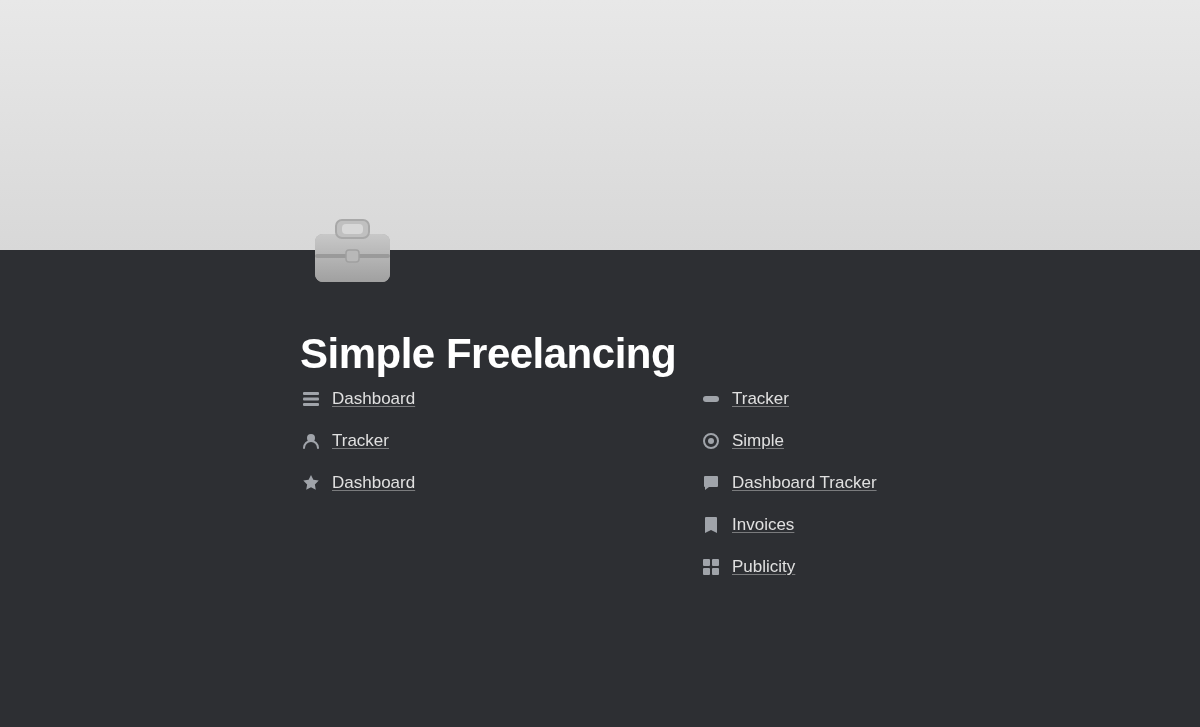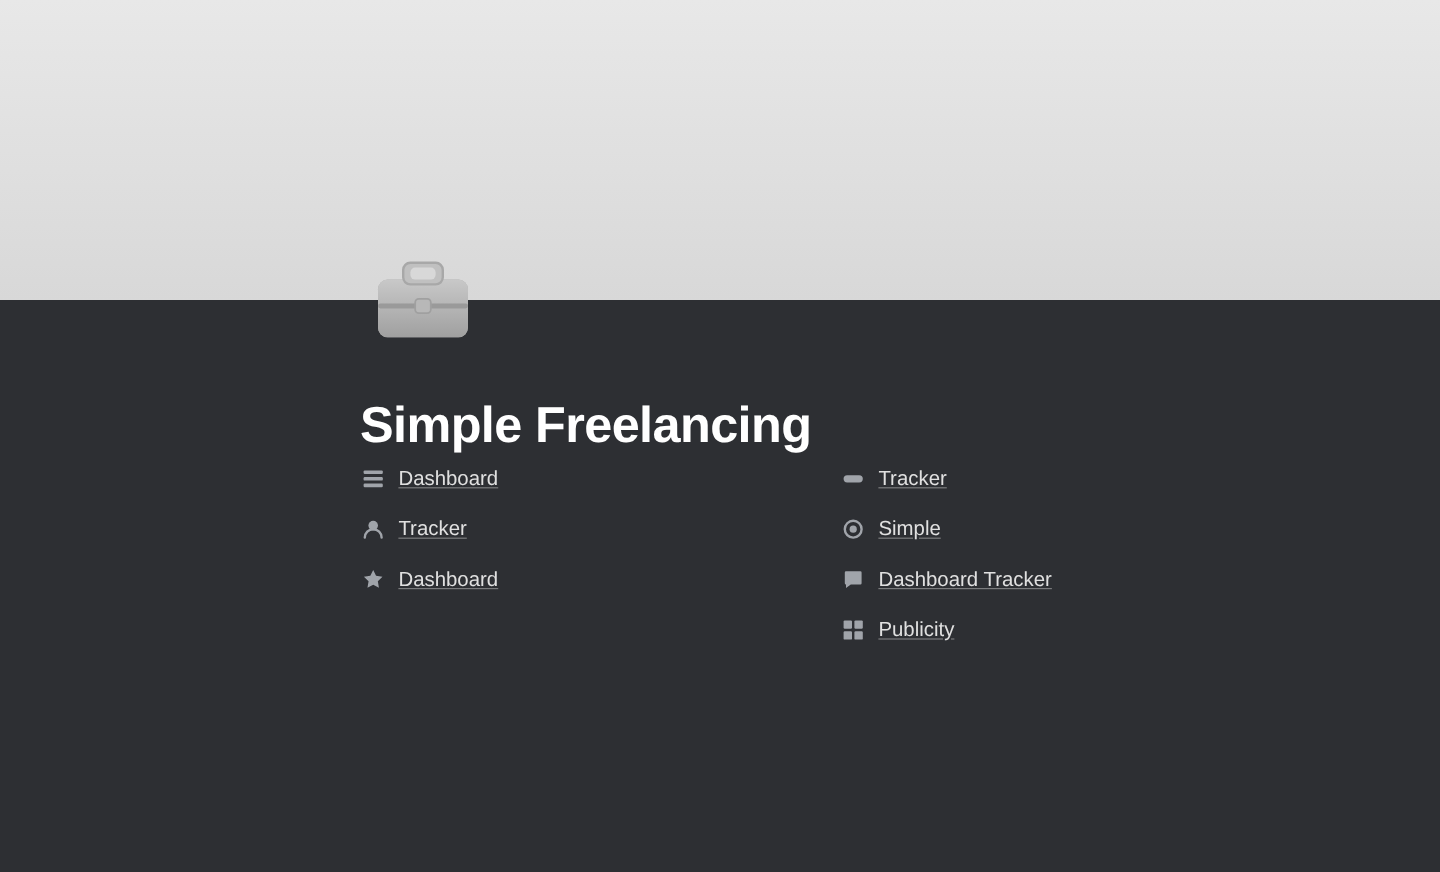--- a/index.html
+++ b/index.html
@@ -182,20 +182,28 @@
 
       <a class="menu-item" href="#">
         <span class="menu-icon">
           <svg viewBox="0 0 20 20" fill="none">
             <path d="M3 4a1 1 0 011-1h12a1 1 0 011 1v9a1 1 0 01-1 1H8l-4 3v-3H4a1 1 0 01-1-1V4z" fill="#a0a4aa"></path>
           </svg>
         </span>
         <span class="menu-item-label">Dashboard Tracker</span>
       </a>
 
+      <a class="menu-item" href="#">
+        <span class="menu-icon">
+          <svg viewBox="0 0 20 20" fill="none">
+            <path d="M5 2h10a1 1 0 011 1v15l-6-3-6 3V3a1 1 0 011-1z" fill="#a0a4aa"></path>
+          </svg>
+        </span>
+        <span class="menu-item-label">Invoices</span>
+      </a>
 
       <a class="menu-item" href="#">
         <span class="menu-icon">
           <svg viewBox="0 0 20 20" fill="none">
             <rect x="2" y="2" width="7" height="7" rx="1" fill="#a0a4aa"></rect>
             <rect x="11" y="2" width="7" height="7" rx="1" fill="#a0a4aa"></rect>
             <rect x="2" y="11" width="7" height="7" rx="1" fill="#a0a4aa"></rect>
             <rect x="11" y="11" width="7" height="7" rx="1" fill="#a0a4aa"></rect>
           </svg>
         </span>

